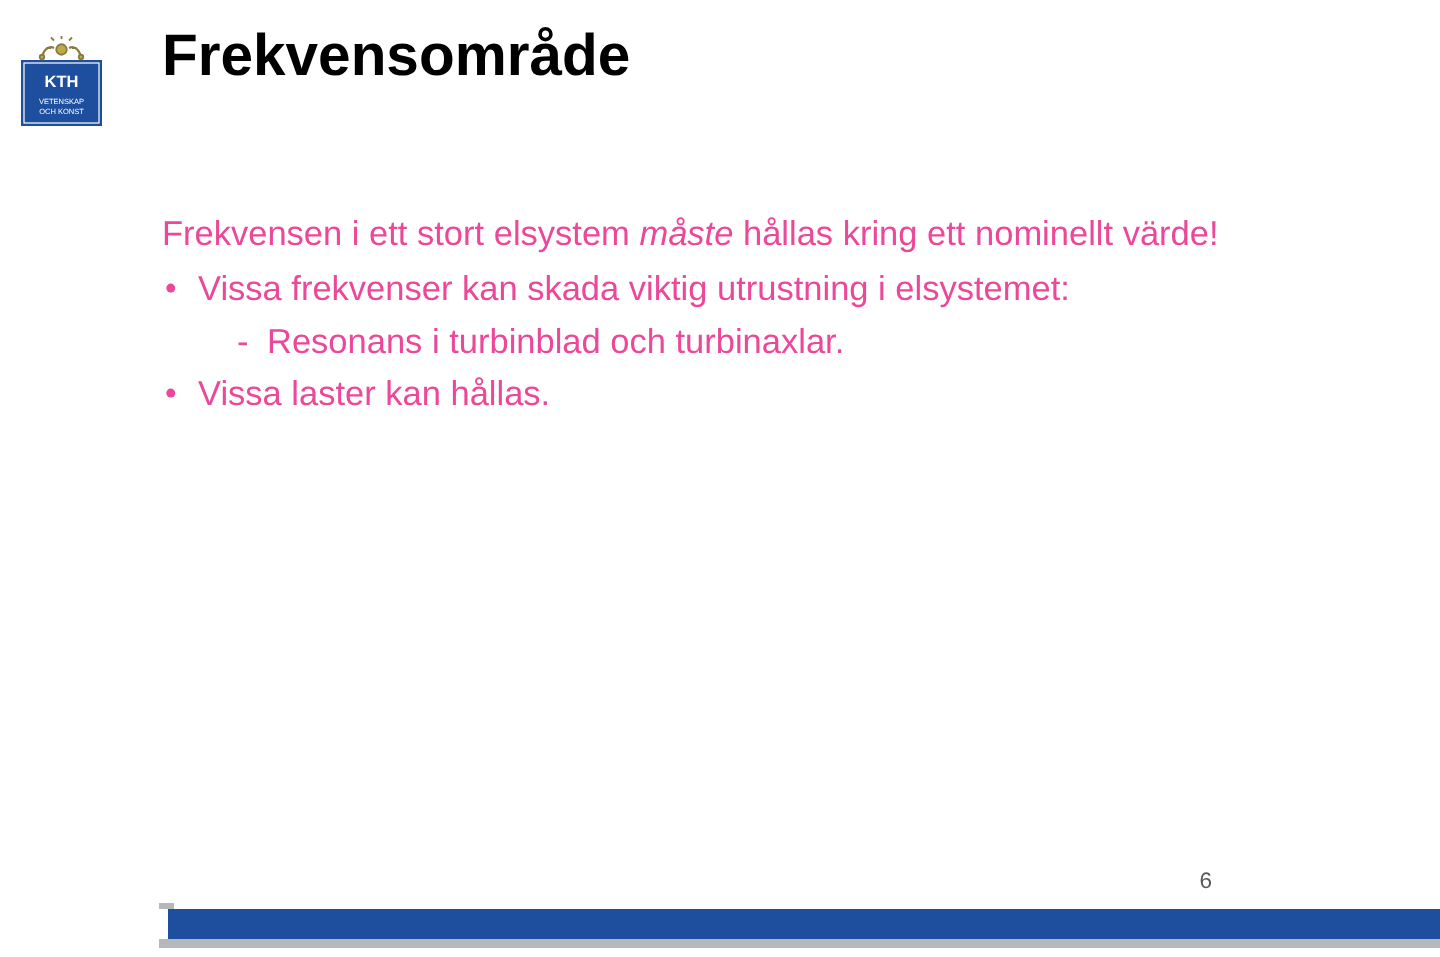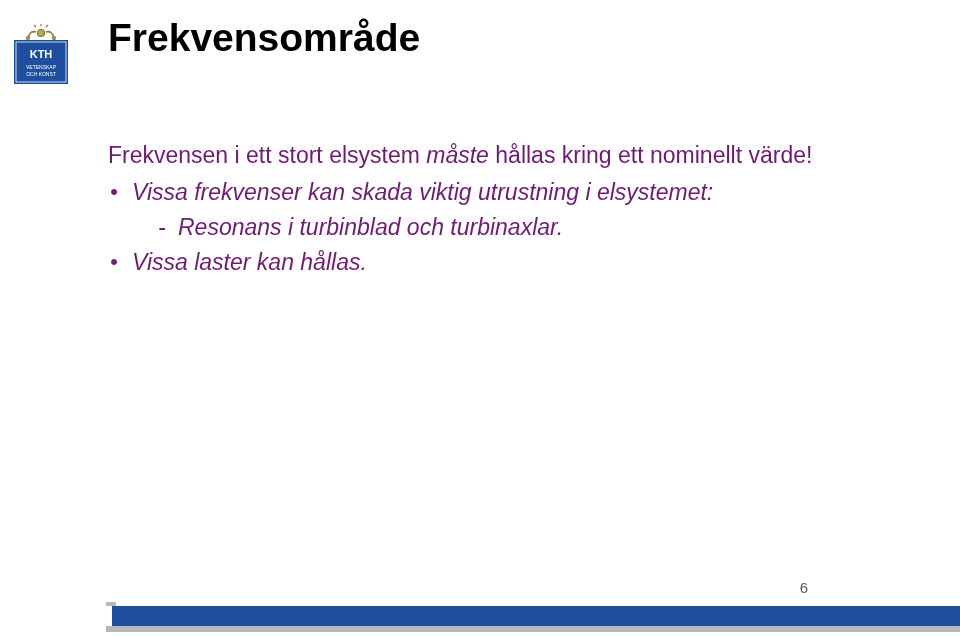--- a/index.html
+++ b/index.html
@@ -1,23 +1,23 @@
 <!DOCTYPE html>
 <html><head>
 <meta charset="utf-8">
 <style>
   * { margin: 0; padding: 0; box-sizing: border-box; }
   html, body { width: 960px; height: 638px; font-family: Arial, Helvetica, sans-serif; background: #fff; position: relative; overflow: hidden; }
   .slide { width: 828px; height: 638px; position: relative; }
   .logo { position: absolute; top: 24px; left: 14px; width: 54px; height: 60px; }
   .title { position: absolute; top: 16px; left: 108px; font-size: 39px; font-weight: bold; color: #000; }
-  .content { position: absolute; top: 140px; left: 108px; width: 760px; font-size: 23px; color: #701a75; line-height: 1.35; }
+  .content { position: absolute; top: 140px; left: 108px; width: 760px; font-size: 23px; color: #ec4899; line-height: 1.35; }
   .intro { margin-bottom: 6px; }
   .em { font-style: italic; }
-  ul.level1 { list-style: none; padding-left: 0; font-style: italic; }
+  ul.level1 { list-style: none; padding-left: 0; }
   ul.level1 > li { position: relative; padding-left: 24px; margin-bottom: 4px; }
   ul.level1 > li::before { content: "•"; position: absolute; left: 2px; top: 0; font-size: 22px; }
   ul.level2 { list-style: none; padding-left: 24px; margin-top: 4px; }
   ul.level2 > li { position: relative; padding-left: 22px; margin-bottom: 4px; }
   ul.level2 > li::before { content: "-"; position: absolute; left: 2px; top: 0; }
   .footer-bar { position: absolute; bottom: 0; left: 0; width: 960px; height: 48px; }
   .bar-blue { position: absolute; left: 112px; bottom: 10px; height: 22px; width: 848px; background: #1d4f9e; }
   .bar-grey { position: absolute; left: 106px; bottom: 6px; height: 6px; width: 854px; background: #b6b9bb; }
   .bar-grey2 { position: absolute; left: 106px; bottom: 32px; height: 4px; width: 10px; background: #b6b9bb; }
   .pagenum { position: absolute; right: 20px; bottom: 42px; font-size: 15px; color: #595959; }

